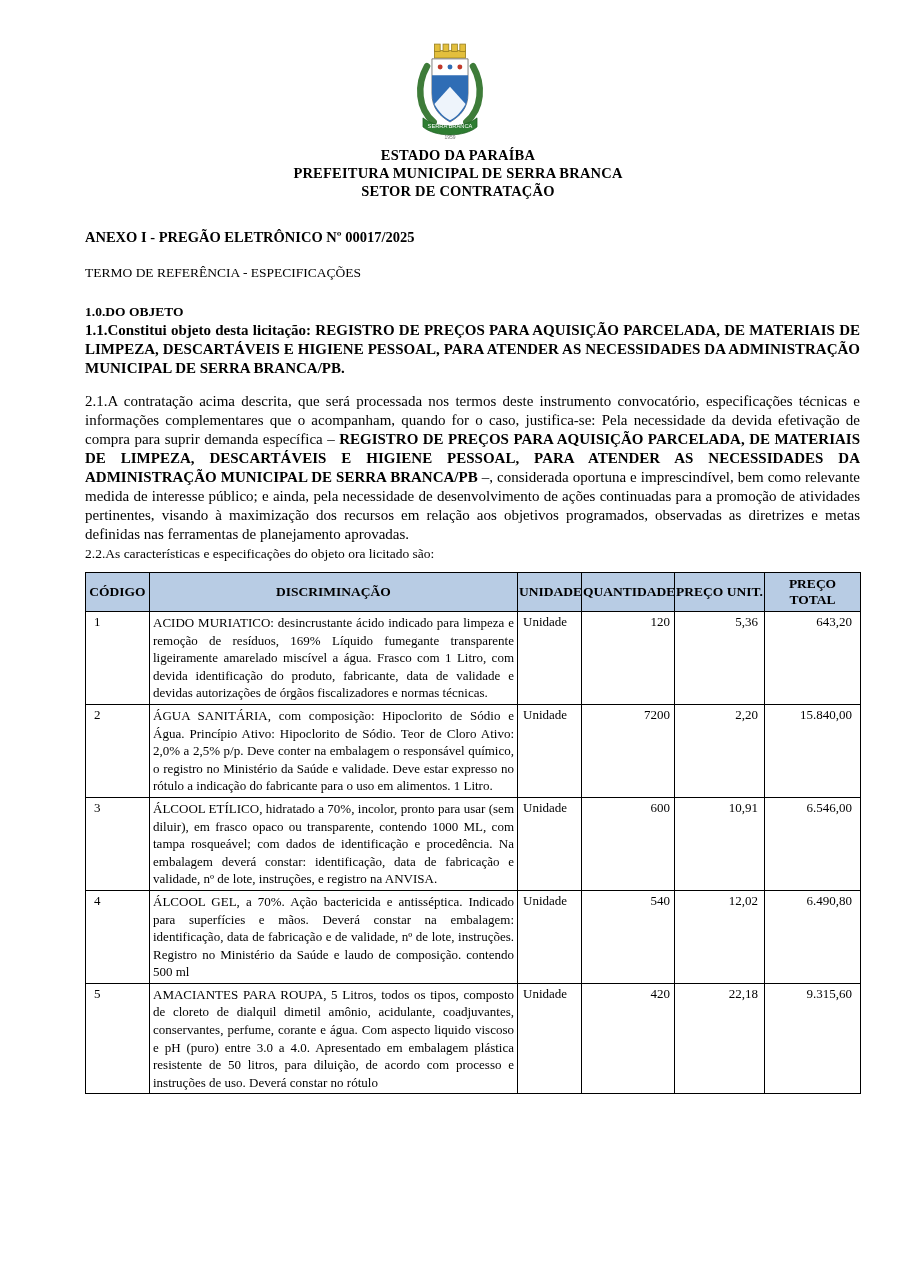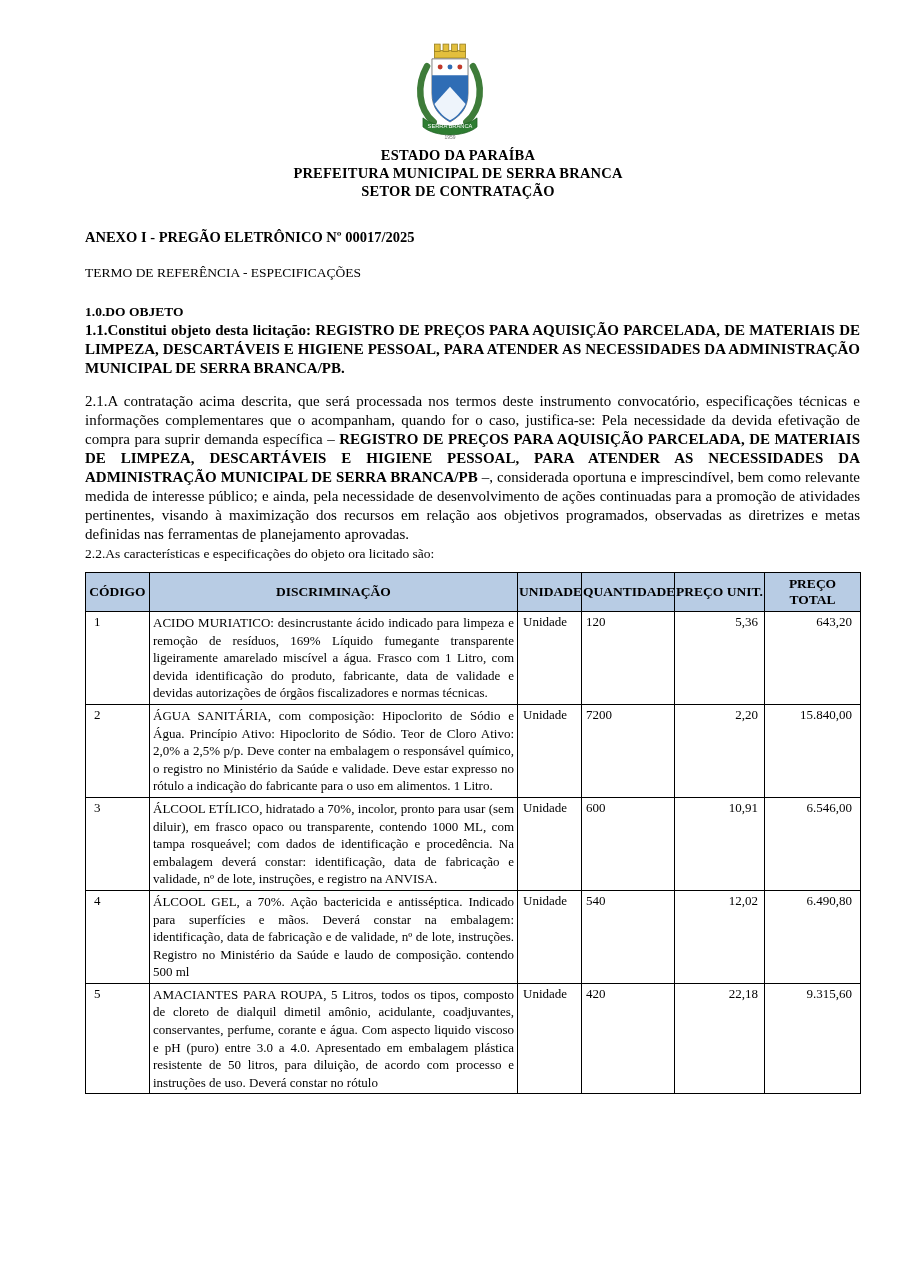--- a/index.html
+++ b/index.html
@@ -85,21 +85,21 @@
     height: 36px;
   }
   td.c-code { width: 64px; padding: 2px 4px 2px 8px; text-align: left; }
   td.c-desc {
     width: 368px;
     padding: 2px 3px;
     text-align: justify;
     line-height: 17.6px;
   }
   td.c-unit { width: 64px; padding: 2px 3px 2px 5px; text-align: left; }
-  td.c-qty  { width: 93px; padding: 2px 4px; text-align: left; }
+  td.c-qty  { width: 93px; padding: 2px 4px; text-align: right; }
   td.c-pu   { width: 90px; padding: 2px 6px; text-align: right; margin-left: 32px; }
   td.c-pt   { width: 96px; padding: 2px 8px; text-align: right; }
 </style>
 </head>
 <body>
 
 <div class="page">
   <div class="doc-header">
     <span class="crest-wrap">
       <svg width="82" height="100" viewBox="0 0 100 122" xmlns="http://www.w3.org/2000/svg">

